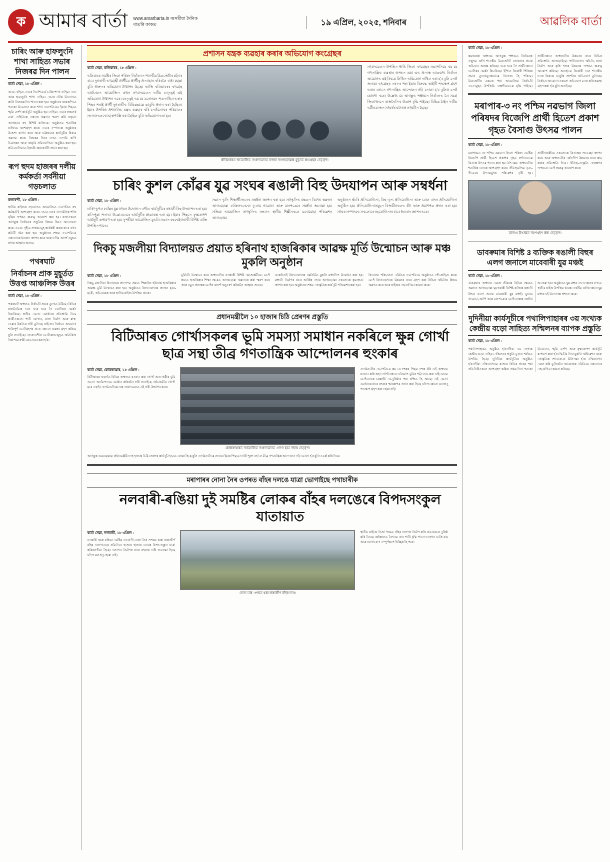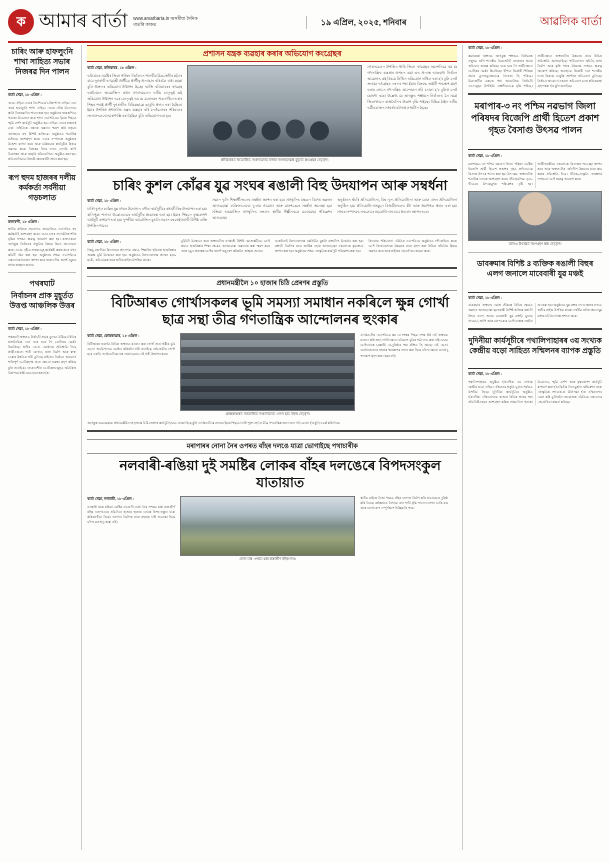--- a/index.html
+++ b/index.html
@@ -85,21 +85,21 @@
     text-align: center; line-height: 1.3; margin: 2px 0 3px 0;
   }
   .hl-sm {
     font-size: 9px; font-weight: bold; color: #111;
     text-align: center; line-height: 1.3; margin: 2px 0 3px 0;
   }
   .hl-xs {
     font-size: 7.5px; font-weight: bold; color: #111;
     text-align: center; line-height: 1.3; margin: 2px 0 2px 0;
   }
-  .hl-underline { border-bottom: 1px solid #333; padding-bottom: 13px; }
+  .hl-underline { border-bottom: 1px solid #333; padding-bottom: 2px; }
 
   .strap {
     font-size: 6.5px; font-weight: bold; text-align: center;
     color: #111; border-top: 1px solid #999; border-bottom: 1px solid #999;
     padding: 1px 0; margin: 3px 0;
   }
 
   
   .body {
     font-size: 3.6px;
@@ -237,20 +237,21 @@
           </div>
           <div style="width:120px;">
             <div class="body">অনুষ্ঠানত হুঁচৰি প্ৰতিযোগিতা, বিহু নৃত্য প্ৰতিযোগিতা আৰু ঢোল বাদন প্ৰতিযোগিতা অনুষ্ঠিত হয়। প্ৰতিযোগিতাসমূহত বিজয়ীসকলক বঁটা আৰু প্ৰমাণপত্ৰ প্ৰদান কৰা হয়। সংঘৰ সম্পাদকে সকলোৰে সহযোগিতাৰ বাবে ধন্যবাদ জ্ঞাপন কৰে।</div>
           </div>
         </div>
       </div>
 
       <hr class="hr">
 
       <div>
+        <div class="hl-md">দিকচু মজলীয়া বিদ্যালয়ত প্ৰয়াত হৰিনাথ হাজৰিকাৰ আৱক্ষ মূৰ্তি উন্মোচন আৰু মঞ্চ মুকলি অনুষ্ঠান</div>
         <div style="display:flex; gap:5px;">
           <div style="width:89px;">
             <div class="byline">বাৰ্তা সেৱা, ১৮ এপ্ৰিল :</div>
             <div class="body tiny">দিকচু মজলীয়া বিদ্যালয়ৰ প্ৰাংগণত প্ৰয়াত শিক্ষাবিদ হৰিনাথ হাজৰিকাৰ আৱক্ষ মূৰ্তি উন্মোচন কৰা হয়। অনুষ্ঠানত বিদ্যালয়খনৰ প্ৰাক্তন ছাত্ৰ-ছাত্ৰী, অভিভাৱক আৰু স্থানীয় ৰাইজ উপস্থিত থাকে।</div>
           </div>
           <div style="width:89px;">
             <div class="body tiny">মূৰ্তিটো উন্মোচন কৰে অঞ্চলটোৰ এগৰাকী বিশিষ্ট সমাজকৰ্মীয়ে। তেওঁ প্ৰয়াত হাজৰিকাৰ শিক্ষা ক্ষেত্ৰত আগবঢ়োৱা অৱদানৰ কথা স্মৰণ কৰে আৰু নতুন প্ৰজন্মক তেওঁৰ আদৰ্শ অনুসৰণ কৰিবলৈ আহ্বান জনায়।</div>
           </div>
           <div style="width:89px;">
             <div class="body tiny">একেদিনাই বিদ্যালয়খনৰ নৱনিৰ্মিত মুকলি মঞ্চটোও উদ্বোধন কৰা হয়। মঞ্চটো নিৰ্মাণৰ বাবে আৰ্থিক সহায় আগবঢ়োৱা সকলোকে কৃতজ্ঞতা জ্ঞাপন কৰা হয়। অনুষ্ঠানৰ শেষত সাংস্কৃতিক কাৰ্যসূচী পৰিৱেশন কৰা হয়।</div>

